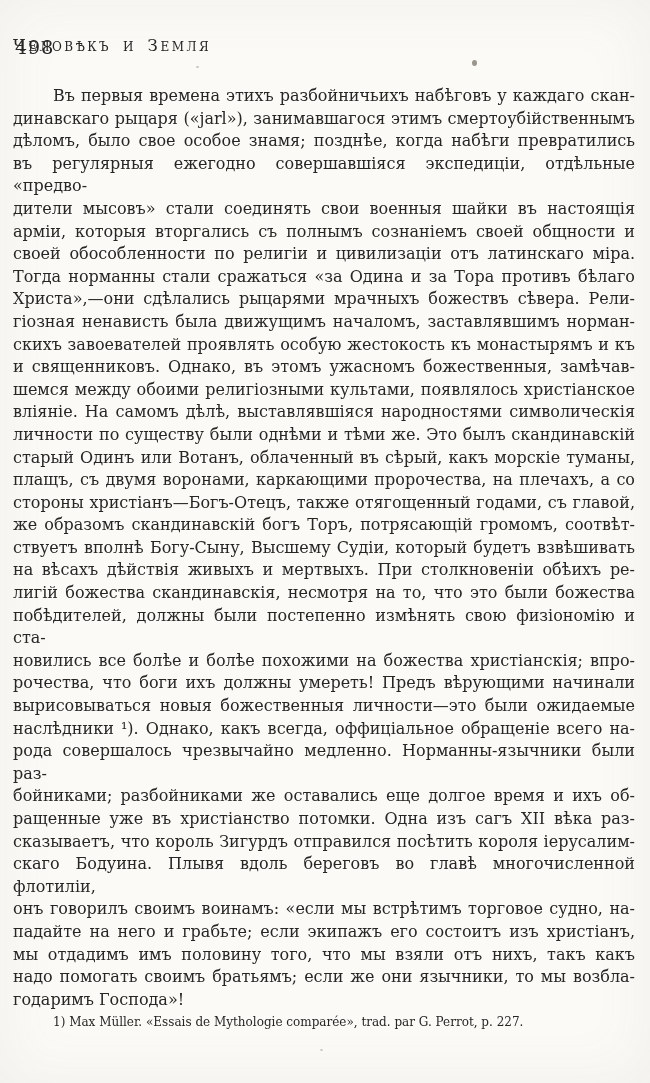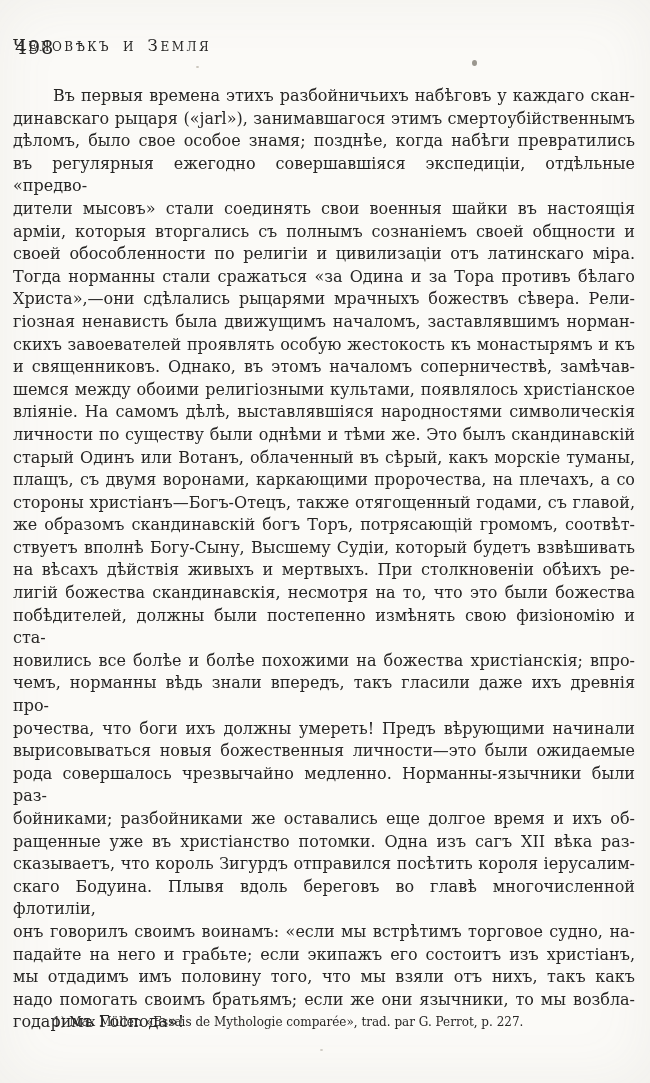--- a/index.html
+++ b/index.html
@@ -83,36 +83,36 @@
       <div class="bline">динавскаго рыцаря («jarl»), занимавшагося этимъ смертоубійственнымъ</div>
       <div class="bline">дѣломъ, было свое особое знамя; позднѣе, когда набѣги превратились</div>
       <div class="bline">въ регулярныя ежегодно совершавшіяся экспедиціи, отдѣльные «предво-</div>
       <div class="bline">дители мысовъ» стали соединять свои военныя шайки въ настоящія</div>
       <div class="bline">арміи, которыя вторгались съ полнымъ сознаніемъ своей общности и</div>
       <div class="bline">своей обособленности по религіи и цивилизаціи отъ латинскаго міра.</div>
       <div class="bline">Тогда норманны стали сражаться «за Одина и за Тора противъ бѣлаго</div>
       <div class="bline">Христа»,—они сдѣлались рыцарями мрачныхъ божествъ сѣвера. Рели-</div>
       <div class="bline">гіозная ненависть была движущимъ началомъ, заставлявшимъ норман-</div>
       <div class="bline">скихъ завоевателей проявлять особую жестокость къ монастырямъ и къ</div>
-      <div class="bline">и священниковъ. Однако, въ этомъ началомъ соперничествѣ, замѣчав-</div>
+      <div class="bline">и священниковъ. Однако, въ этомъ ужасномъ божественныя, замѣчав-</div>
       <div class="bline">шемся между обоими религіозными культами, появлялось христіанское</div>
       <div class="bline">вліяніе. На самомъ дѣлѣ, выставлявшіяся народностями символическія</div>
       <div class="bline">личности по существу были однѣми и тѣми же. Это былъ скандинавскій</div>
       <div class="bline">старый Одинъ или Вотанъ, облаченный въ сѣрый, какъ морскіе туманы,</div>
       <div class="bline">плащъ, съ двумя воронами, каркающими пророчества, на плечахъ, а со</div>
       <div class="bline">стороны христіанъ—Богъ-Отецъ, также отягощенный годами, съ главой,</div>
       <div class="bline">же образомъ скандинавскій богъ Торъ, потрясающій громомъ, соотвѣт-</div>
       <div class="bline">ствуетъ вполнѣ Богу-Сыну, Высшему Судіи, который будетъ взвѣшивать</div>
       <div class="bline">на вѣсахъ дѣйствія живыхъ и мертвыхъ. При столкновеніи обѣихъ ре-</div>
       <div class="bline">лигій божества скандинавскія, несмотря на то, что это были божества</div>
       <div class="bline">побѣдителей, должны были постепенно измѣнять свою физіономію и ста-</div>
       <div class="bline">новились все болѣе и болѣе похожими на божества христіанскія; впро-</div>
-      <div class="bline">чемъ, норманны вѣдь знали впередъ, такъ гласили даже ихъ древнія про-</div>
       <div class="bline">рочества, что боги ихъ должны умереть! Предъ вѣрующими начинали</div>
       <div class="bline">вырисовываться новыя божественныя личности—это были ожидаемые</div>
+      <div class="bline">наслѣдники ¹). Однако, какъ всегда, оффиціальное обращеніе всего на-</div>
       <div class="bline">рода совершалось чрезвычайно медленно. Норманны-язычники были раз-</div>
       <div class="bline">бойниками; разбойниками же оставались еще долгое время и ихъ об-</div>
       <div class="bline">ращенные уже въ христіанство потомки. Одна изъ сагъ XII вѣка раз-</div>
       <div class="bline">сказываетъ, что король Зигурдъ отправился посѣтить короля іерусалим-</div>
       <div class="bline">скаго Бодуина. Плывя вдоль береговъ во главѣ многочисленной флотиліи,</div>
       <div class="bline">онъ говорилъ своимъ воинамъ: «если мы встрѣтимъ торговое судно, на-</div>
       <div class="bline">падайте на него и грабьте; если экипажъ его состоитъ изъ христіанъ,</div>
       <div class="bline">мы отдадимъ имъ половину того, что мы взяли отъ нихъ, такъ какъ</div>
       <div class="bline">надо помогать своимъ братьямъ; если же они язычники, то мы возбла-</div>
       <div class="bline last">годаримъ Господа»!</div>

